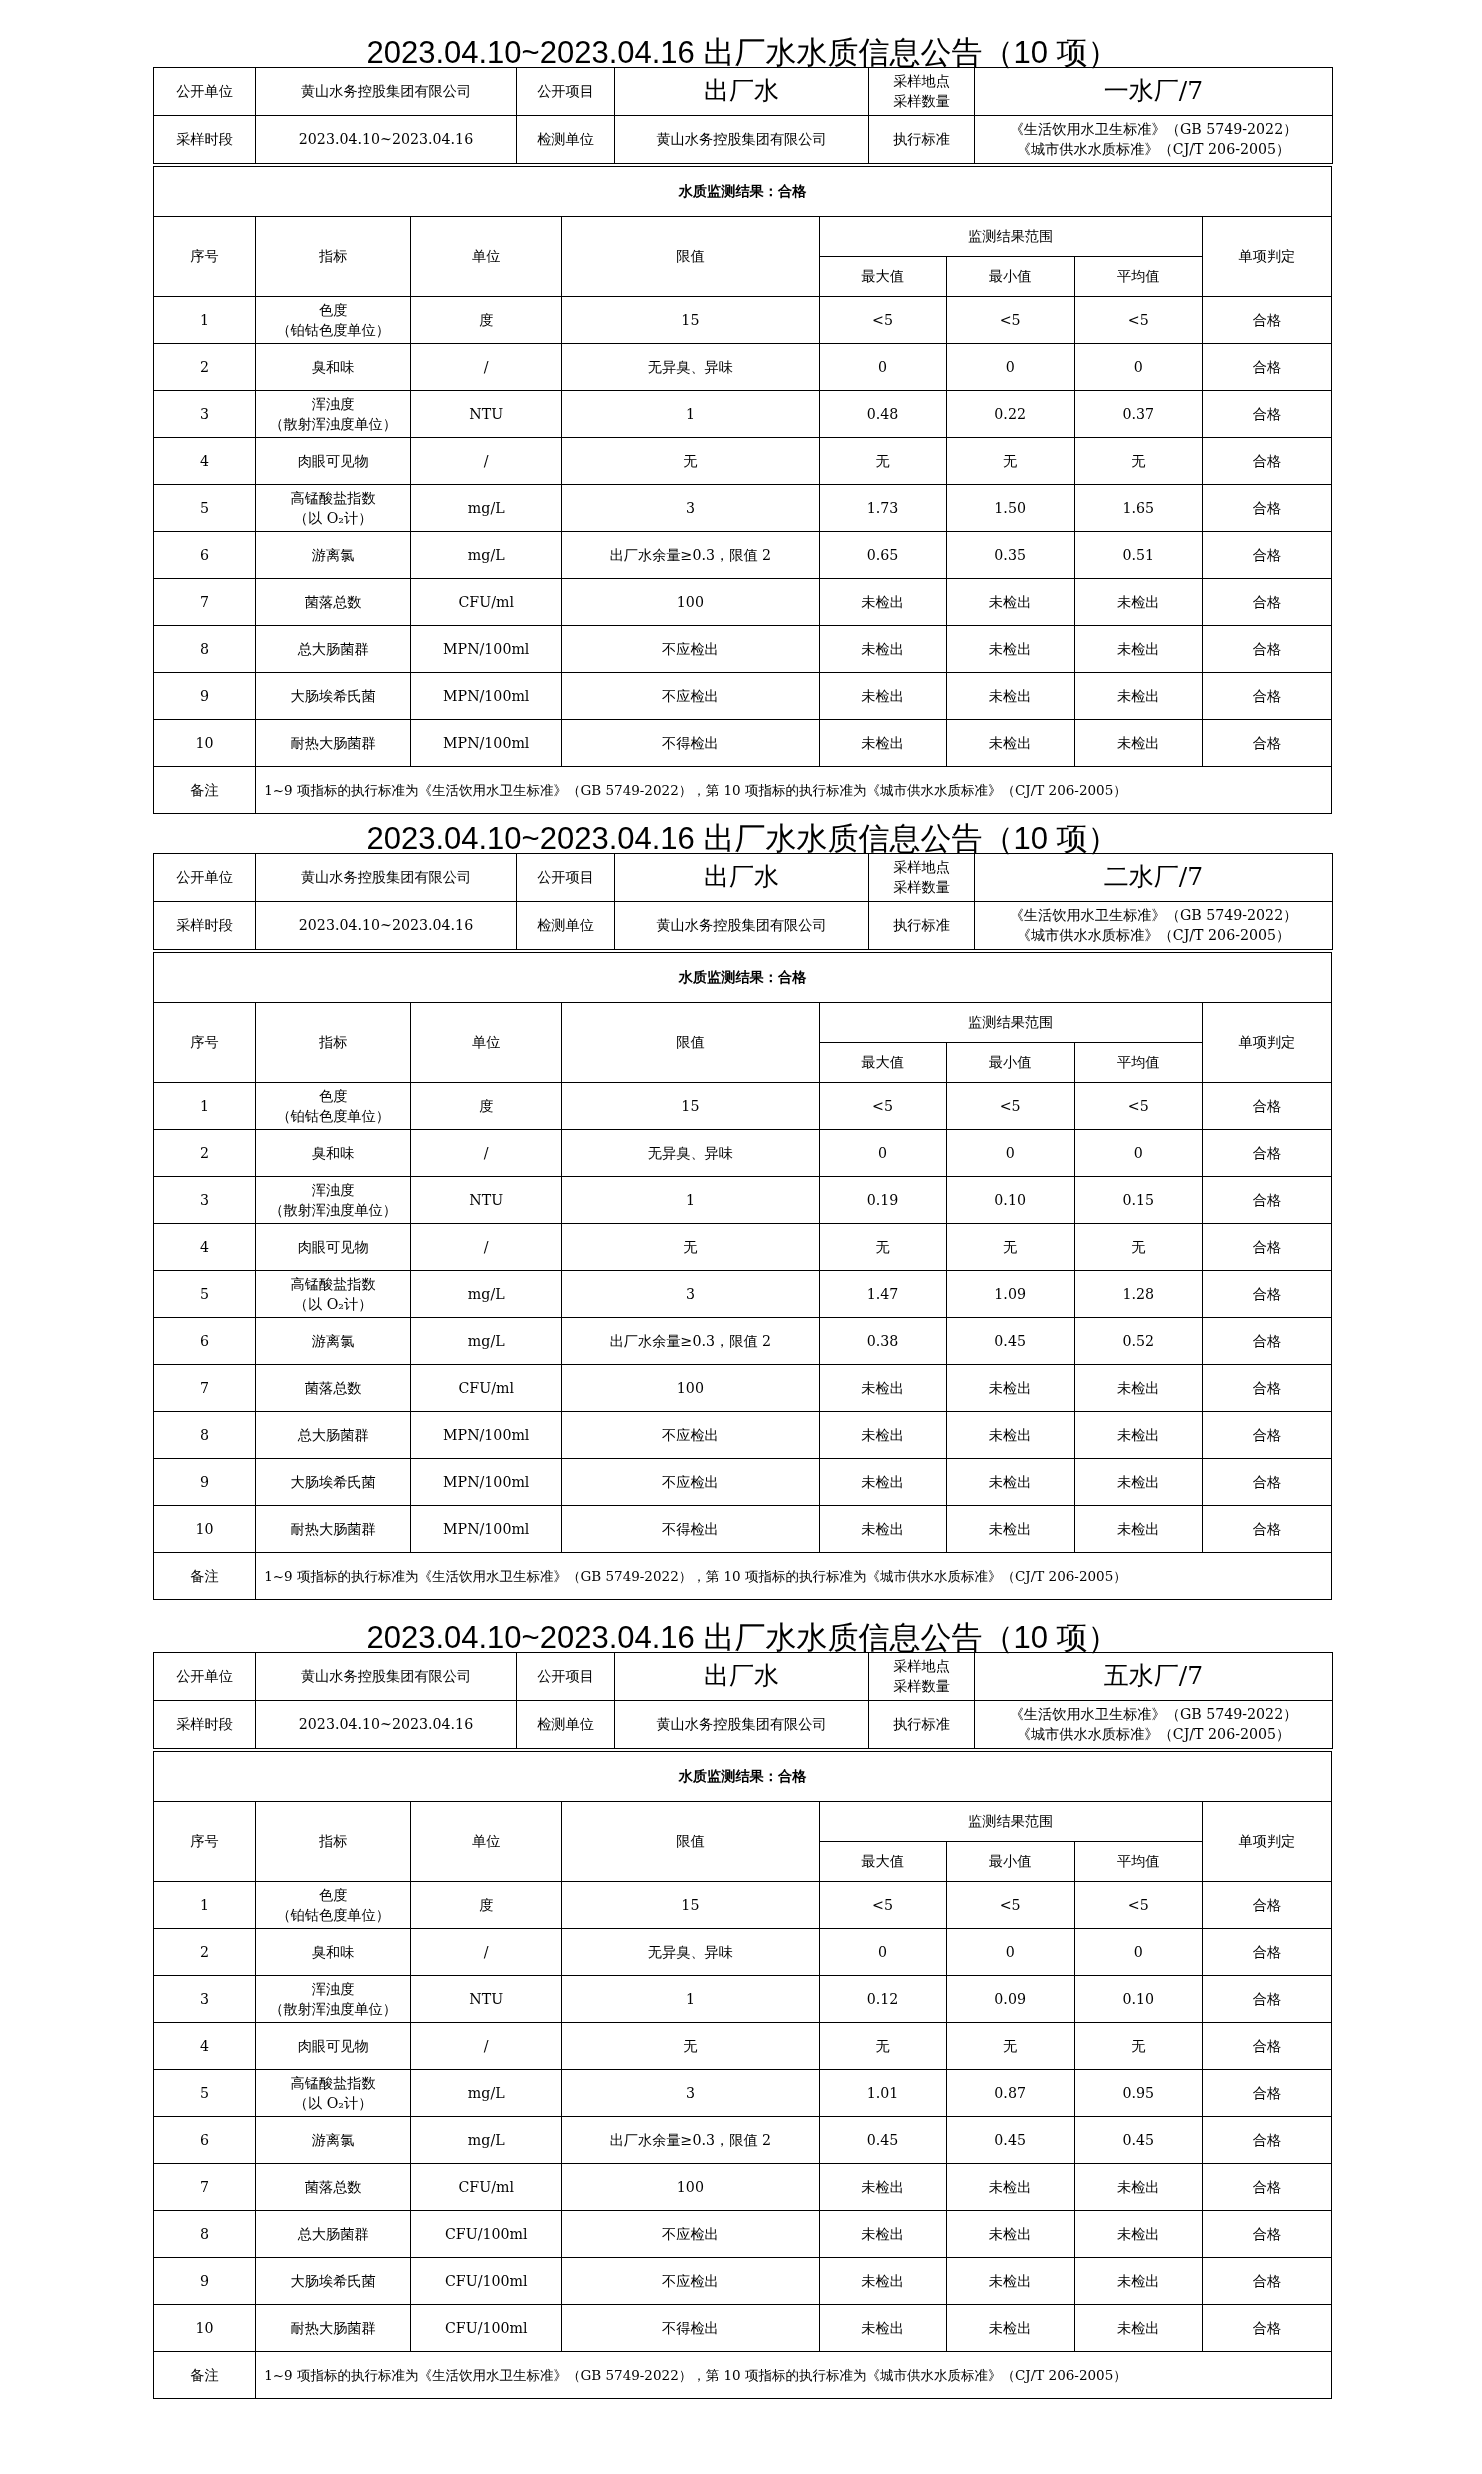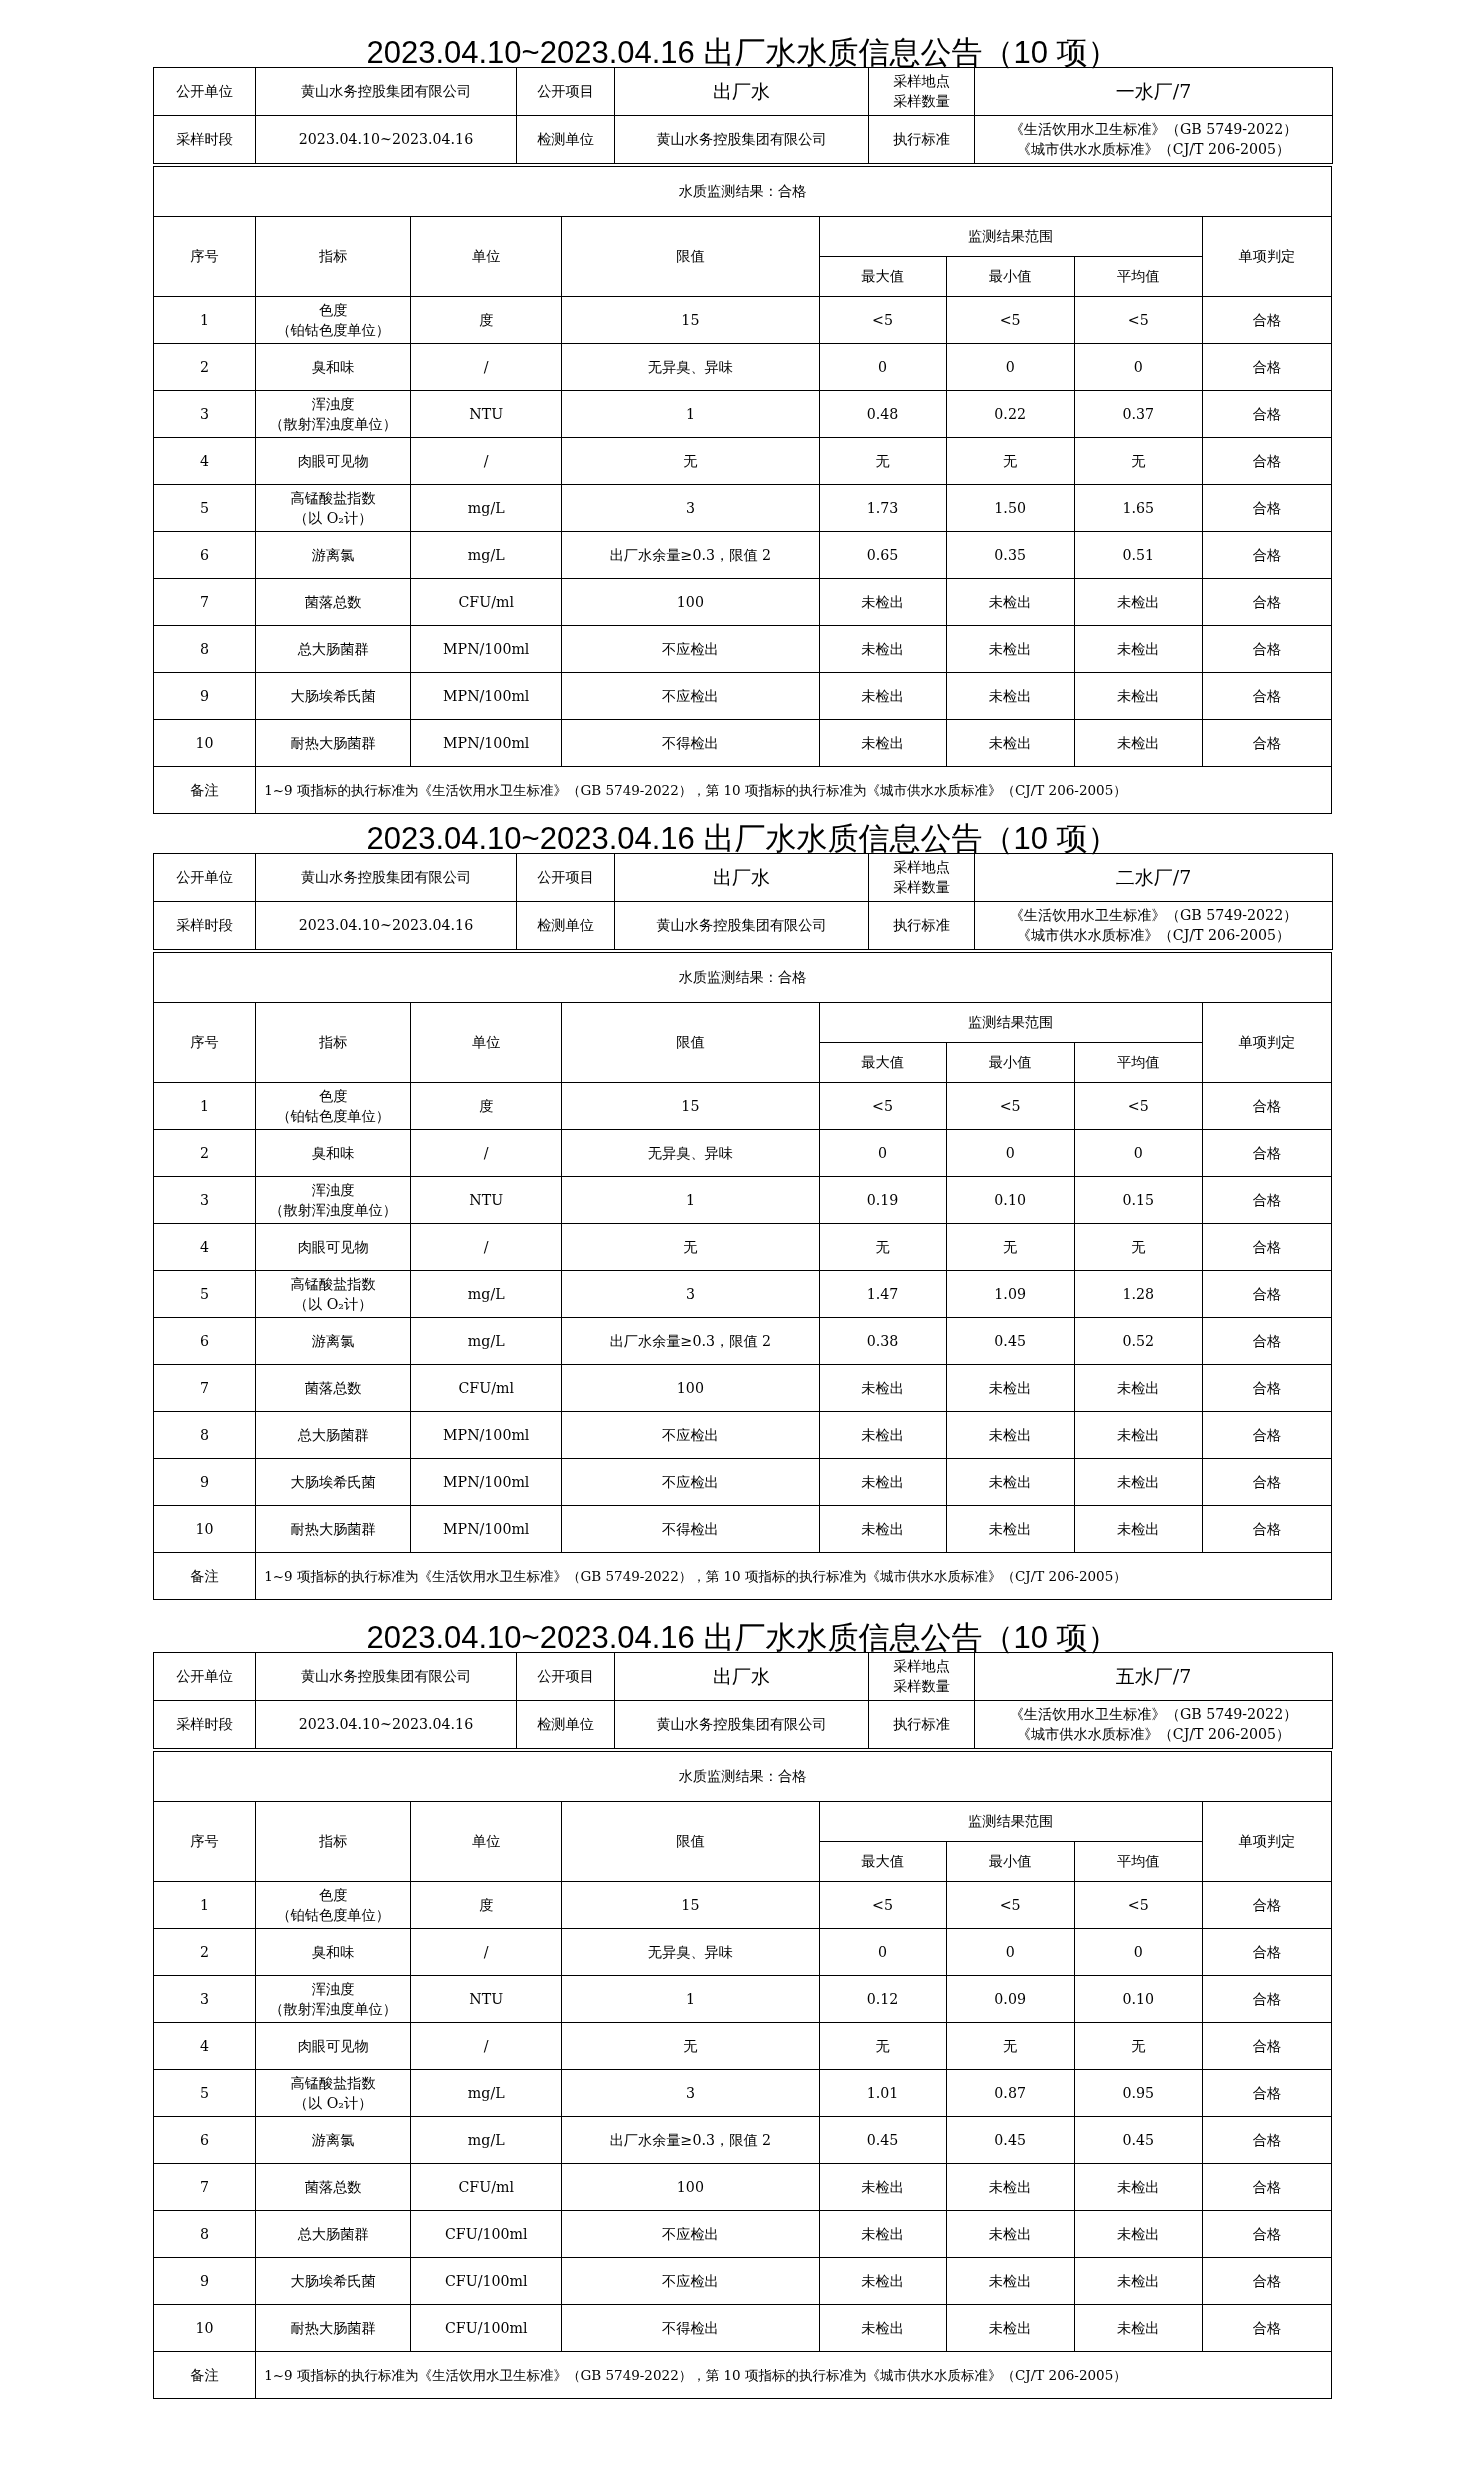--- a/index.html
+++ b/index.html
@@ -2,22 +2,22 @@
 <html style="font-size:11px"><head>
 <meta charset="utf-8">
 <style>
   html, body { margin: 0; padding: 0; background: #ffffff; }
   body { width: 1483px; height: 2475px; position: relative; font-family: "DejaVu Sans", "Liberation Sans", sans-serif; color: #000; overflow: hidden; }
   .report { position: absolute; left: 153px; width: 1179px; }
   .title { position: absolute; left: 0; width: 1179px; text-align: center; font-size: 31px; line-height: 38px; font-family: Liberation Sans, sans-serif; letter-spacing: 0px; }
   table { border-collapse: collapse; table-layout: fixed; position: absolute; left: 0; width: 1179px; }
   td { border: 1.4px solid #000; text-align: center; vertical-align: middle; font-size: 14.2px; line-height: 20.3px; padding: 0; font-family: "DejaVu Serif", "Liberation Serif", serif; overflow: hidden; white-space: nowrap; }
   .info td { height: 47px; }
-  .info .big { font-size: 19px; margin-left: 42px; }
-  .result td { height: 49px; }
+  .info .big { font-size: 25px; margin-left: 42px; }
+  .result td { height: 49px; font-weight: bold; }
   .hdr td { height: 39px; margin-left: 10px; }
   .data td { height: 46px; }
   .remark td { height: 46px; }
   .remark .rtext { text-align: left; padding-left: 8.1px; font-size: 13.5px; }
   .stacked span { display: block; }
   .range-head { border-bottom: 1.4px solid #000; }
 </style>
 </head>
 <body>
 

